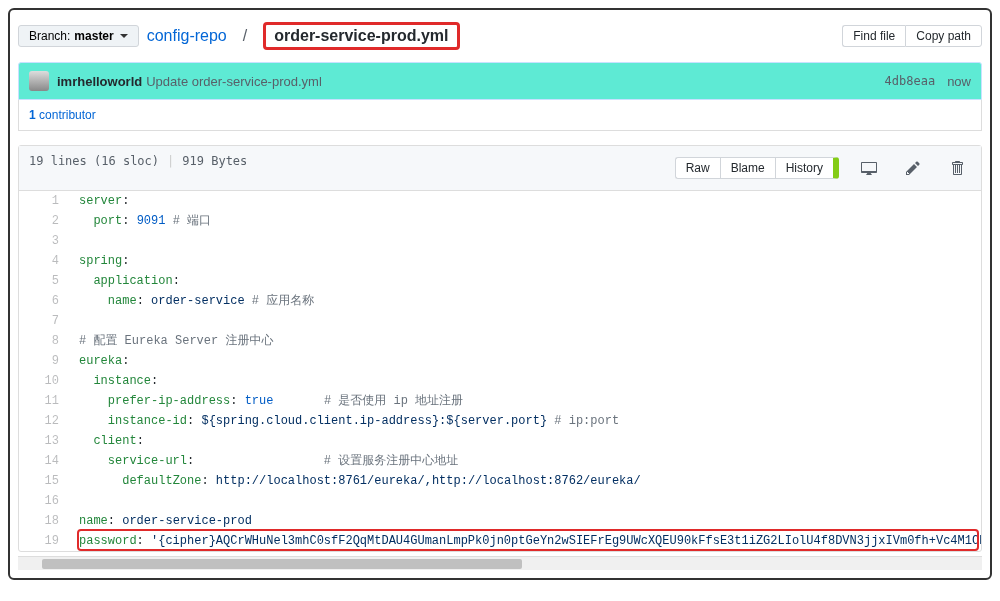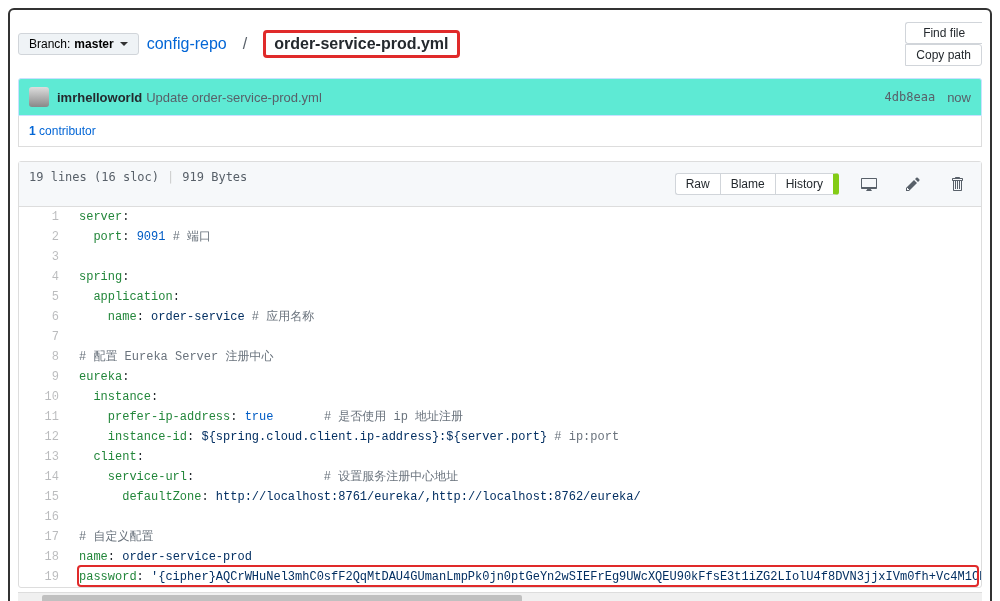--- a/index.html
+++ b/index.html
@@ -56,21 +56,21 @@
     .spacer { flex: 1; }
     .btn {
       padding: 3px 10px;
       border: 1px solid #d1d5da;
       border-radius: 3px;
       background: #fff;
       font-size: 12px;
       color: #24292e;
       cursor: pointer;
     }
-    .btn-group { display: flex; flex-direction: column; }
+    .btn-group { display: flex; }
     .btn-group .btn:first-child { border-radius: 3px 0 0 3px; border-right: none; }
     .btn-group .btn:last-child { border-radius: 0 3px 3px 0; }
     .commit-tease {
       display: flex;
       align-items: center;
       padding: 8px 10px;
       background: #5eead4;
       border: 1px solid #c8e1ff;
       border-radius: 3px 3px 0 0;
       font-size: 13px;
@@ -301,24 +301,20 @@
         </div>
         <div class="code-line">
           <div class="ln">15</div>
           <div class="cl"><span>      </span><span class="k">defaultZone</span><span>: </span><span class="s">http://localhost:8761/eureka/,http://localhost:8762/eureka/</span></div>
         </div>
         <div class="code-line">
           <div class="ln">16</div>
           <div class="cl"></div>
         </div>
         <div class="code-line">
-          <div class="ln">17</div>
-          <div class="cl"><span class="c"># 自定义配置</span></div>
-        </div>
-        <div class="code-line">
           <div class="ln">18</div>
           <div class="cl"><span class="k">name</span><span>: </span><span class="s">order-service-prod</span></div>
         </div>
         <div class="code-line">
           <div class="ln">19</div>
           <div class="cl"><span class="k">password</span><span>: </span><span class="s">'{cipher}AQCrWHuNel3mhC0sfF2QqMtDAU4GUmanLmpPk0jn0ptGeYn2wSIEFrEg9UWcXQEU90kFfsE3t1iZG2LIolU4f8DVN3jjxIVm0fh+Vc4M1CHZqOH+Y6RffK3d</span></div>
         </div>
         <div class="pass-highlight"></div>
     </div>
   </div>

